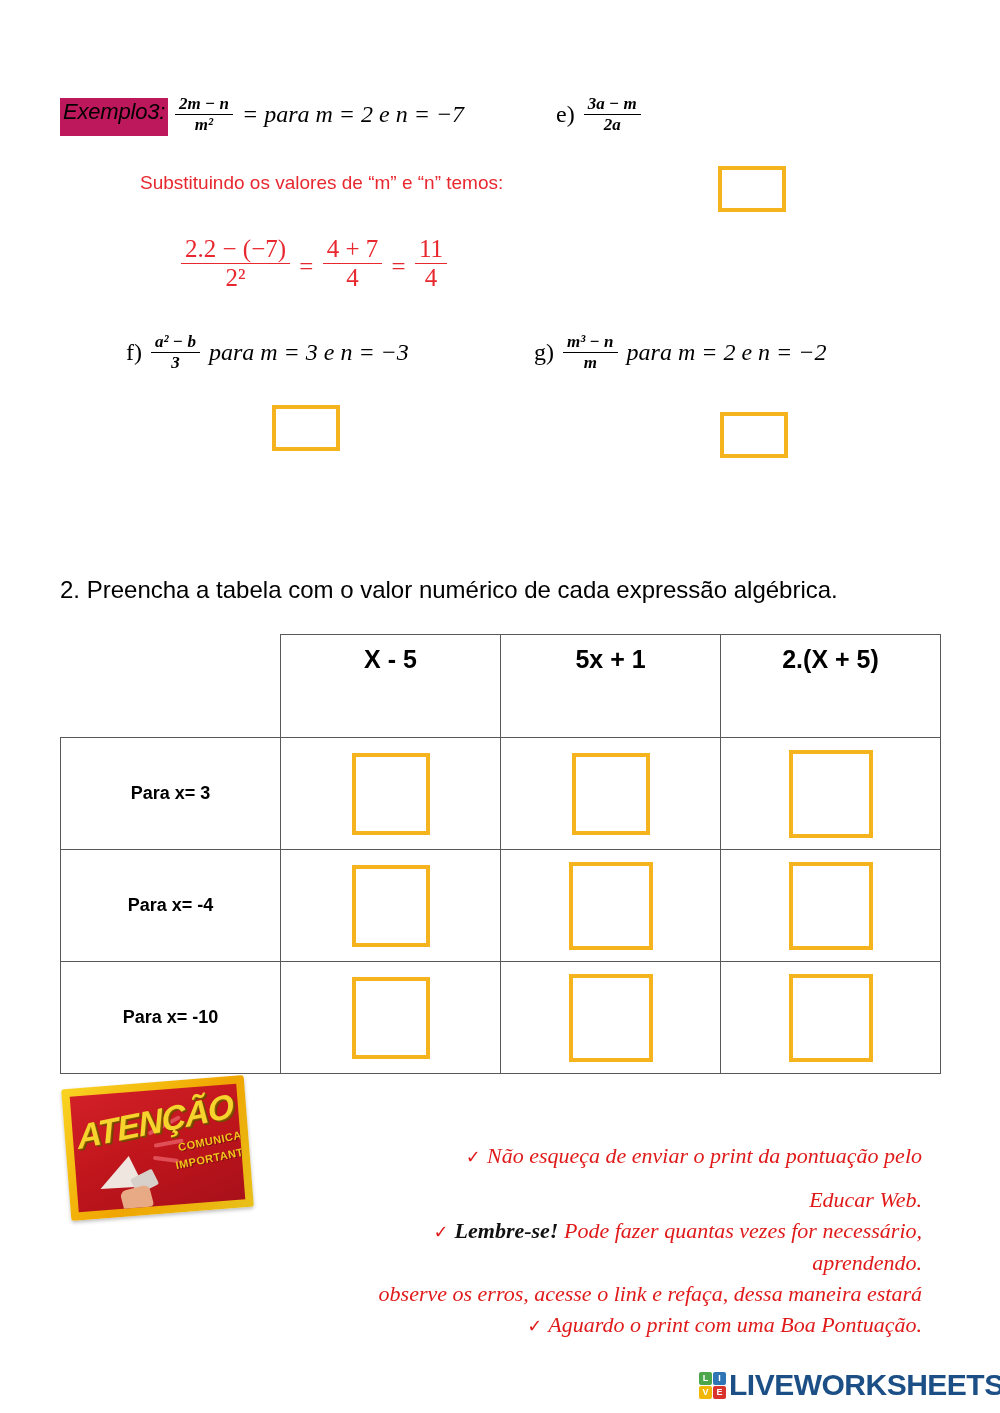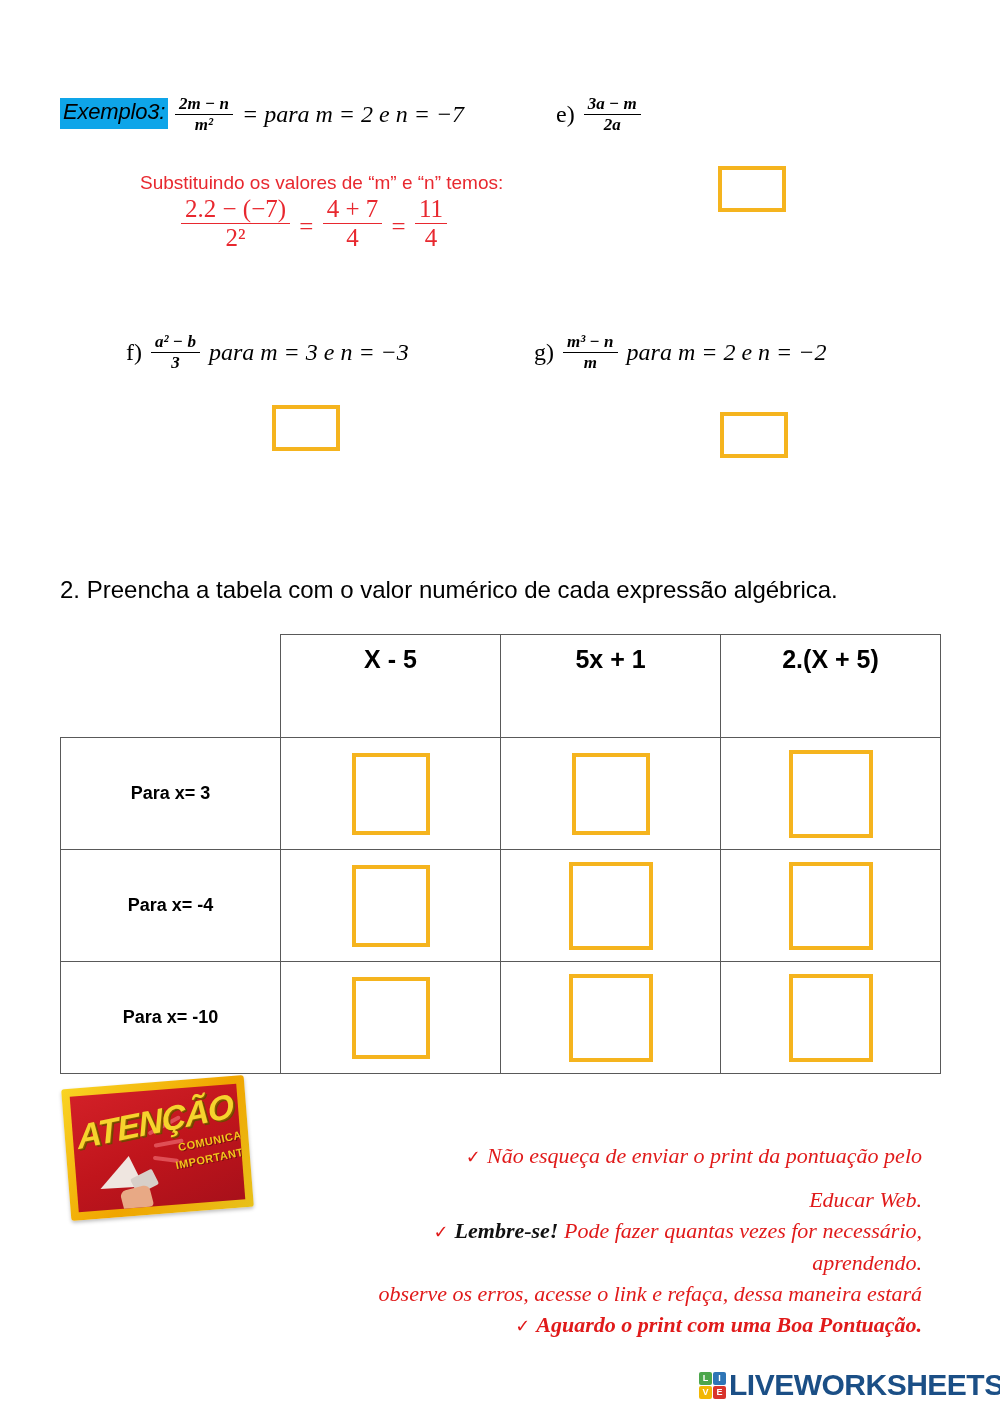--- a/index.html
+++ b/index.html
@@ -47,46 +47,46 @@
   }
   .frac .den {
     display: block;
     padding: 1px 4px 0 4px;
   }
   .frac.small { font-size: 17px; font-weight: bold; }
 
   
   #exemplo-label {
     left: 60px; top: 98px;
-    background: #0ea5e9;
+    background: #be185d;
     font-family: "Liberation Sans", sans-serif;
     font-style: italic;
     font-size: 22px;
-    padding: 1px 3px 4px 3px;
+    padding: 1px 3px 11px 3px;
     letter-spacing: -0.2px;
   }
   #exemplo-expr { left: 172px; top: 95px; }
   #item-e { left: 556px; top: 95px; }
 
   .subst-text {
     color: #e8282f;
     font-family: "Liberation Sans", sans-serif;
     font-size: 19px;
     white-space: nowrap;
   }
   #subst-line { left: 140px; top: 172px; }
 
   #subst-calc {
     left: 178px; top: 196px;
     color: #e8282f;
     font-family: "Liberation Serif", serif;
     font-size: 25px;
     white-space: nowrap;
   }
-  #subst-calc .frac { vertical-align: -0.45em; }
+  #subst-calc .frac { vertical-align: -0.45em; margin-top: 40px; }
   #subst-calc .frac .num { border-bottom-color: #e8282f; }
 
   #item-f { left: 126px; top: 333px; }
   #item-g { left: 534px; top: 333px; }
 
   
   .answerbox {
     border: 4px solid #f5b41e;
     background: #ffffff;
     box-sizing: border-box;
@@ -248,21 +248,21 @@
     font-style: normal;
     font-size: 18px;
     margin-right: 6px;
   }
   #notes .strong-black {
     color: #111111;
     font-weight: bold;
     font-style: italic;
   }
   #notes .bold-red {
-    font-weight: bold;
+    font-weight: normal;
   }
   .note-line { white-space: nowrap; }
   #note1 { margin-left: 144px; }
   #note1b { margin-left: 150px; margin-top: 13px; }
   #note2 { margin-left: 150px; }
   #note2b { margin-left: 70px; }
   #note2c { margin-left: 0px; }
   #note3 { margin-left: -22px; }
 
   

